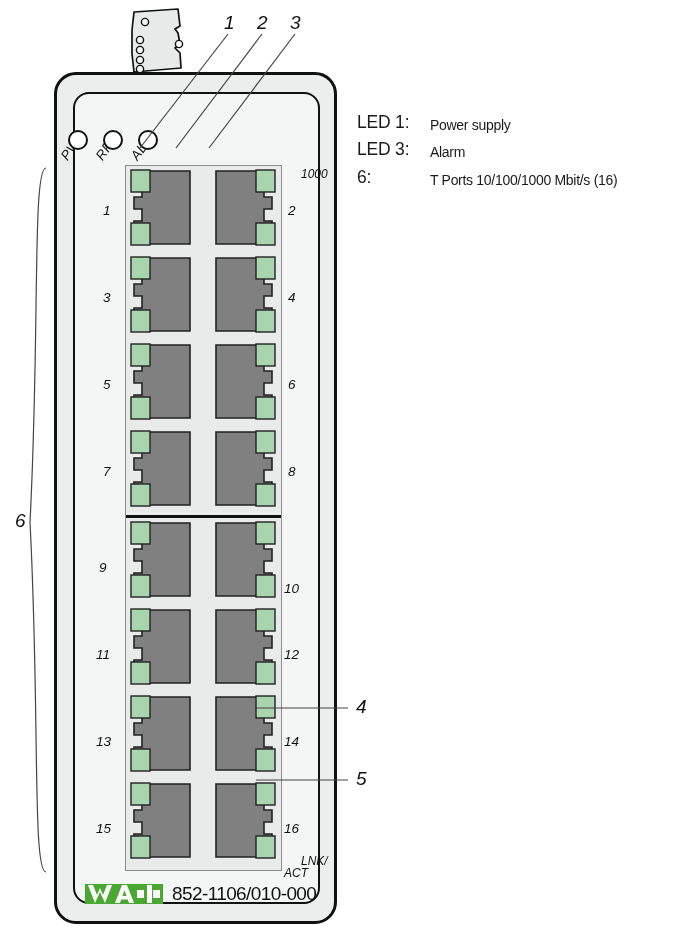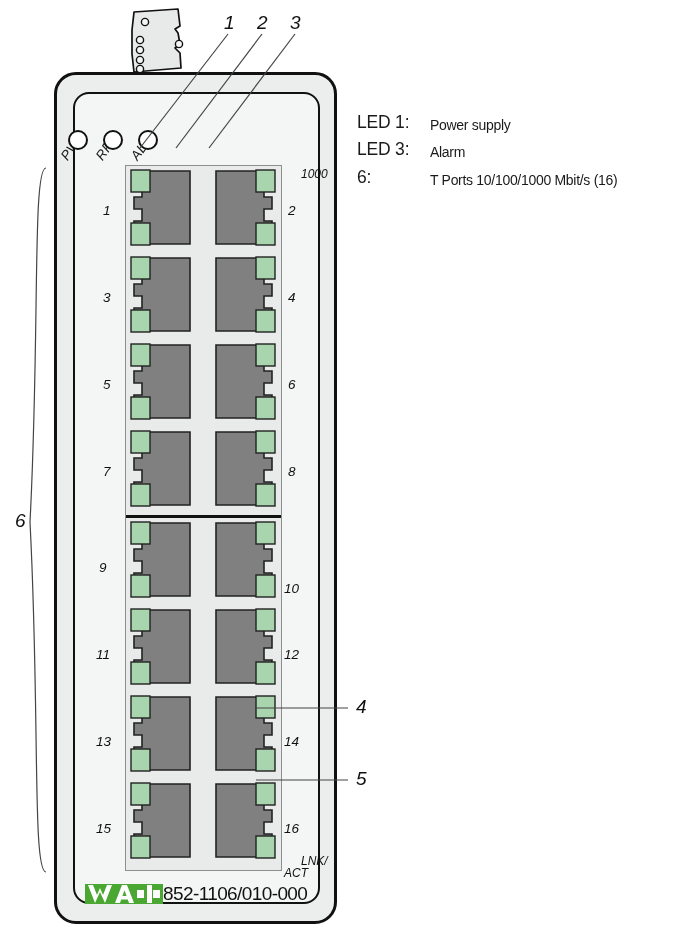--- a/index.html
+++ b/index.html
@@ -29,21 +29,21 @@
   
   #port-area{position:absolute;left:125px;top:165px;width:157px;height:706px;
              background:#e9eaea;border:1.6px solid #8d8f8f;box-sizing:border-box;}
   .group-divider{position:absolute;left:0;width:100%;height:3px;background:#111;}
 
   .pnum{position:absolute;font-size:13.5px;font-style:italic;color:#111;}
   .sidelabel{position:absolute;font-size:12px;font-style:italic;color:#111;
              line-height:12.5px;white-space:nowrap;margin-left:24px;}
 
   
-  #brand{position:absolute;left:85px;top:882px;display:flex;align-items:center;}
+  #brand{position:absolute;left:85px;top:882px;display:flex;align-items:center;gap:9px;}
   #wago-logo{width:78px;height:24px;}
   #model-no{font-size:19px;letter-spacing:-0.6px;color:#111;white-space:nowrap;}
 
   
   .callout-num{position:absolute;font-size:19px;font-style:italic;color:#111;}
   svg.overlay{position:absolute;left:0;top:0;width:697px;height:945px;
               pointer-events:none;overflow:visible;}
 </style>
 </head>
 <body>

